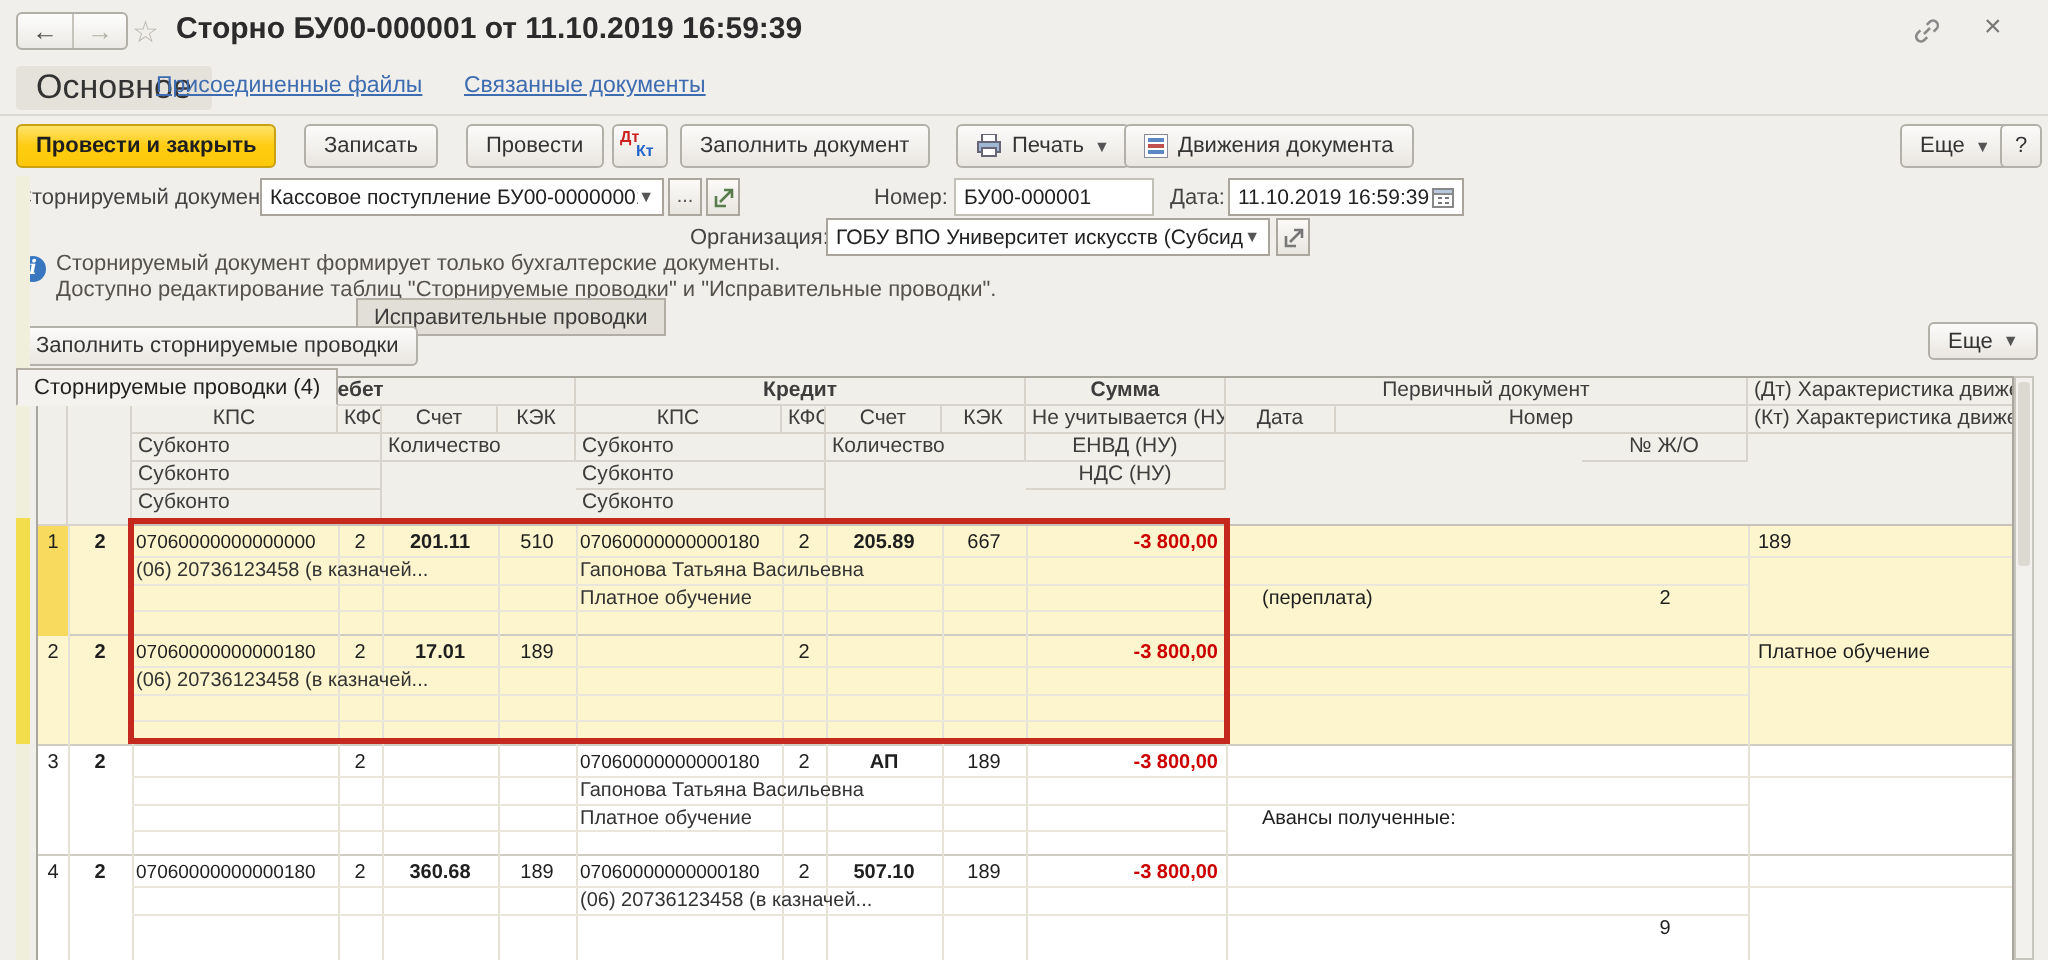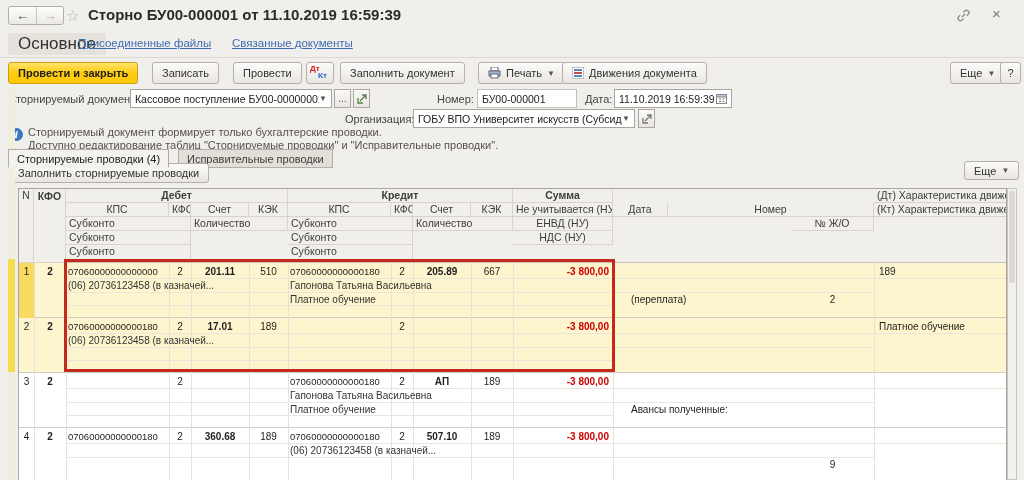--- a/index.html
+++ b/index.html
@@ -190,24 +190,24 @@
   <span style="overflow:hidden;">ГОБУ ВПО Университет искусств (Субсидия)</span>
     <span class="chev">▼</span>
 </div>
 <div class="sqbtn" style="left:638px;top:109px;">
   <svg width="10" height="10" viewBox="0 0 10 10">
       <path d="M1 4 v5 h5 M3 7 L9 1 M5 1 h4 v4" fill="none" stroke="#777" stroke-width="1.3"></path>
     </svg>
 </div>
 
 <div class="abs info-ic">i</div>
-<div class="info-text" style="left:28px;top:126px;">Сторнируемый документ формирует только бухгалтерские проводки.</div>
+<div class="info-text" style="left:28px;top:126px;">Сторнируемый документ формирует только бухгалтерские документы.</div>
 <div class="info-text" style="left:28px;top:139px;">Доступно редактирование таблиц "Сторнируемые проводки" и "Исправительные проводки".</div>
 
-<div class="tab tab-active" style="left:8px;">
+<div class="tab tab-active" style="left:8px;margin-top:35px;">
     <span>Сторнируемые проводки (4)</span>
   </div>
 <div class="tab tab-idle" style="left:178px;">
     <span>Исправительные проводки</span>
   </div>
 <div class="btn" style="left:8px;top:163px;height:20px;">
     <span>Заполнить сторнируемые проводки</span>
   </div>
 <div class="btn" style="left:964px;top:161px;height:19px;">
     <span>Еще</span>
@@ -218,20 +218,21 @@
 <div class="abs leftstrip-hl"></div>
 
 <div class="abs grid">
 
   <div class="thead">
     <div class="hc tc" style="left:0;top:0;width:15px;height:74px;">N</div>
     <div class="hc tc hb" style="left:15px;top:0;width:32px;height:74px;line-height:15px;">КФО</div>
     <div class="hc tc hb" style="left:269px;top:0;width:225px;">Кредит</div>
     <div class="hc tc hb" style="left:47px;top:0;width:222px;">Дебет</div>
     <div class="hc tr hb" style="left:494px;top:0;width:100px;">Сумма</div>
+    <div class="hc tc" style="left:594px;top:0;width:261px;">Первичный документ</div>
     <div class="hc" style="left:855px;top:0;width:132px;border-right:none;">(Дт) Характеристика движения</div>
 
     <div class="hc tc" style="left:47px;top:14px;width:103px;">КПС</div>
     <div class="hc tc" style="left:150px;top:14px;width:22px;">КФО</div>
     <div class="hc tc" style="left:172px;top:14px;width:58px;">Счет</div>
     <div class="hc tc" style="left:230px;top:14px;width:39px;">КЭК</div>
     <div class="hc tc" style="left:269px;top:14px;width:103px;">КПС</div>
     <div class="hc tc" style="left:372px;top:14px;width:22px;">КФО</div>
     <div class="hc tc" style="left:394px;top:14px;width:58px;">Счет</div>
     <div class="hc tc" style="left:452px;top:14px;width:42px;">КЭК</div>

